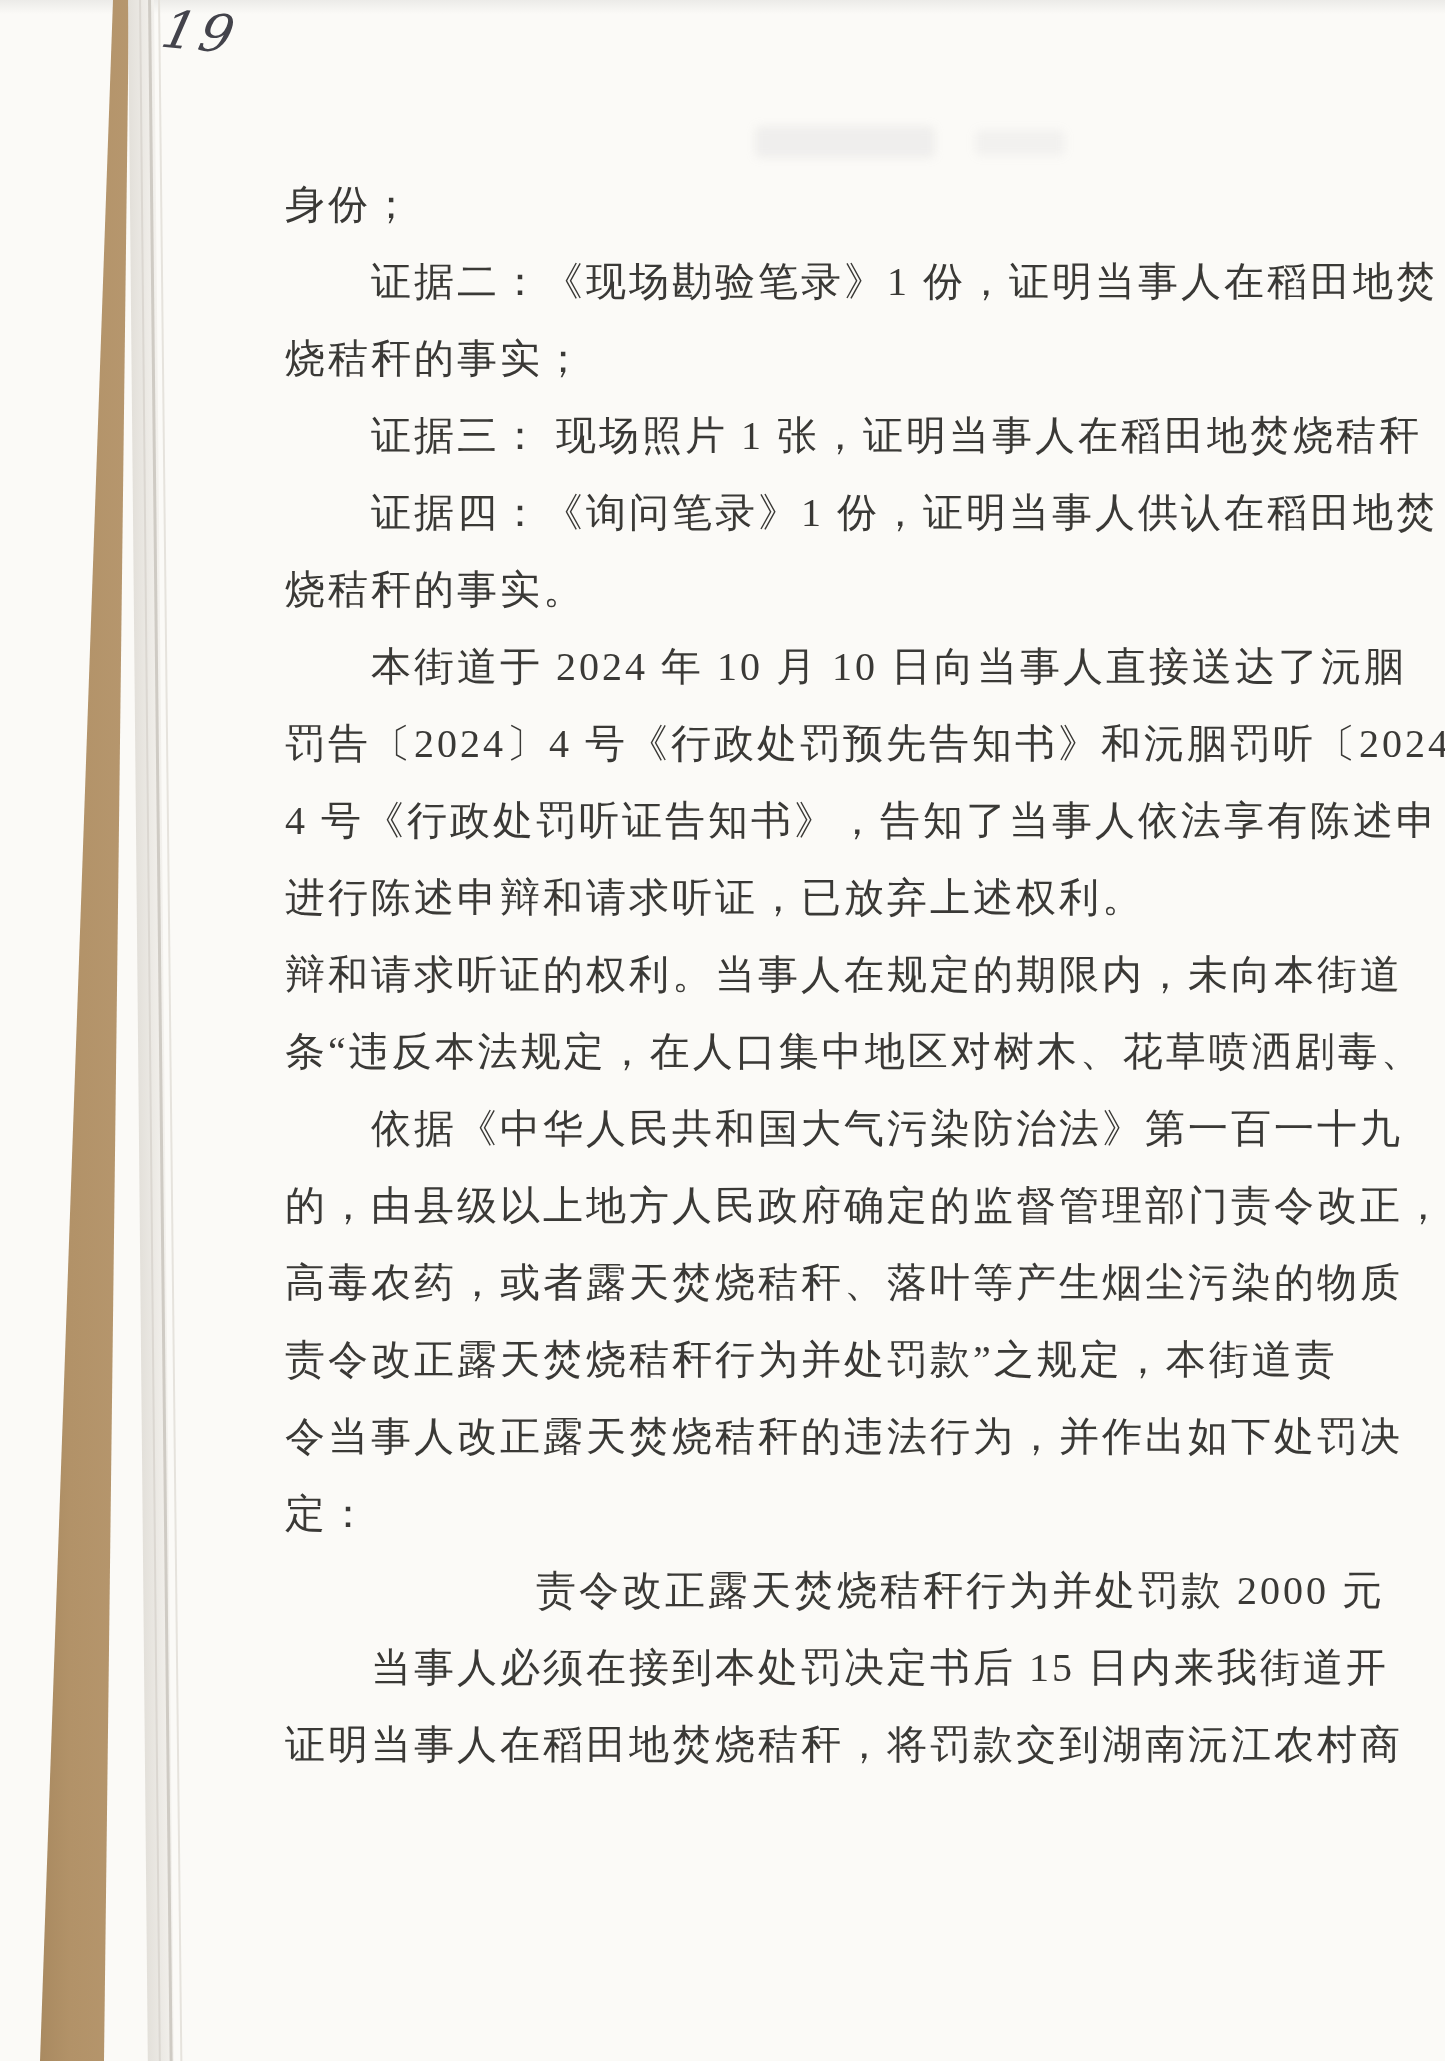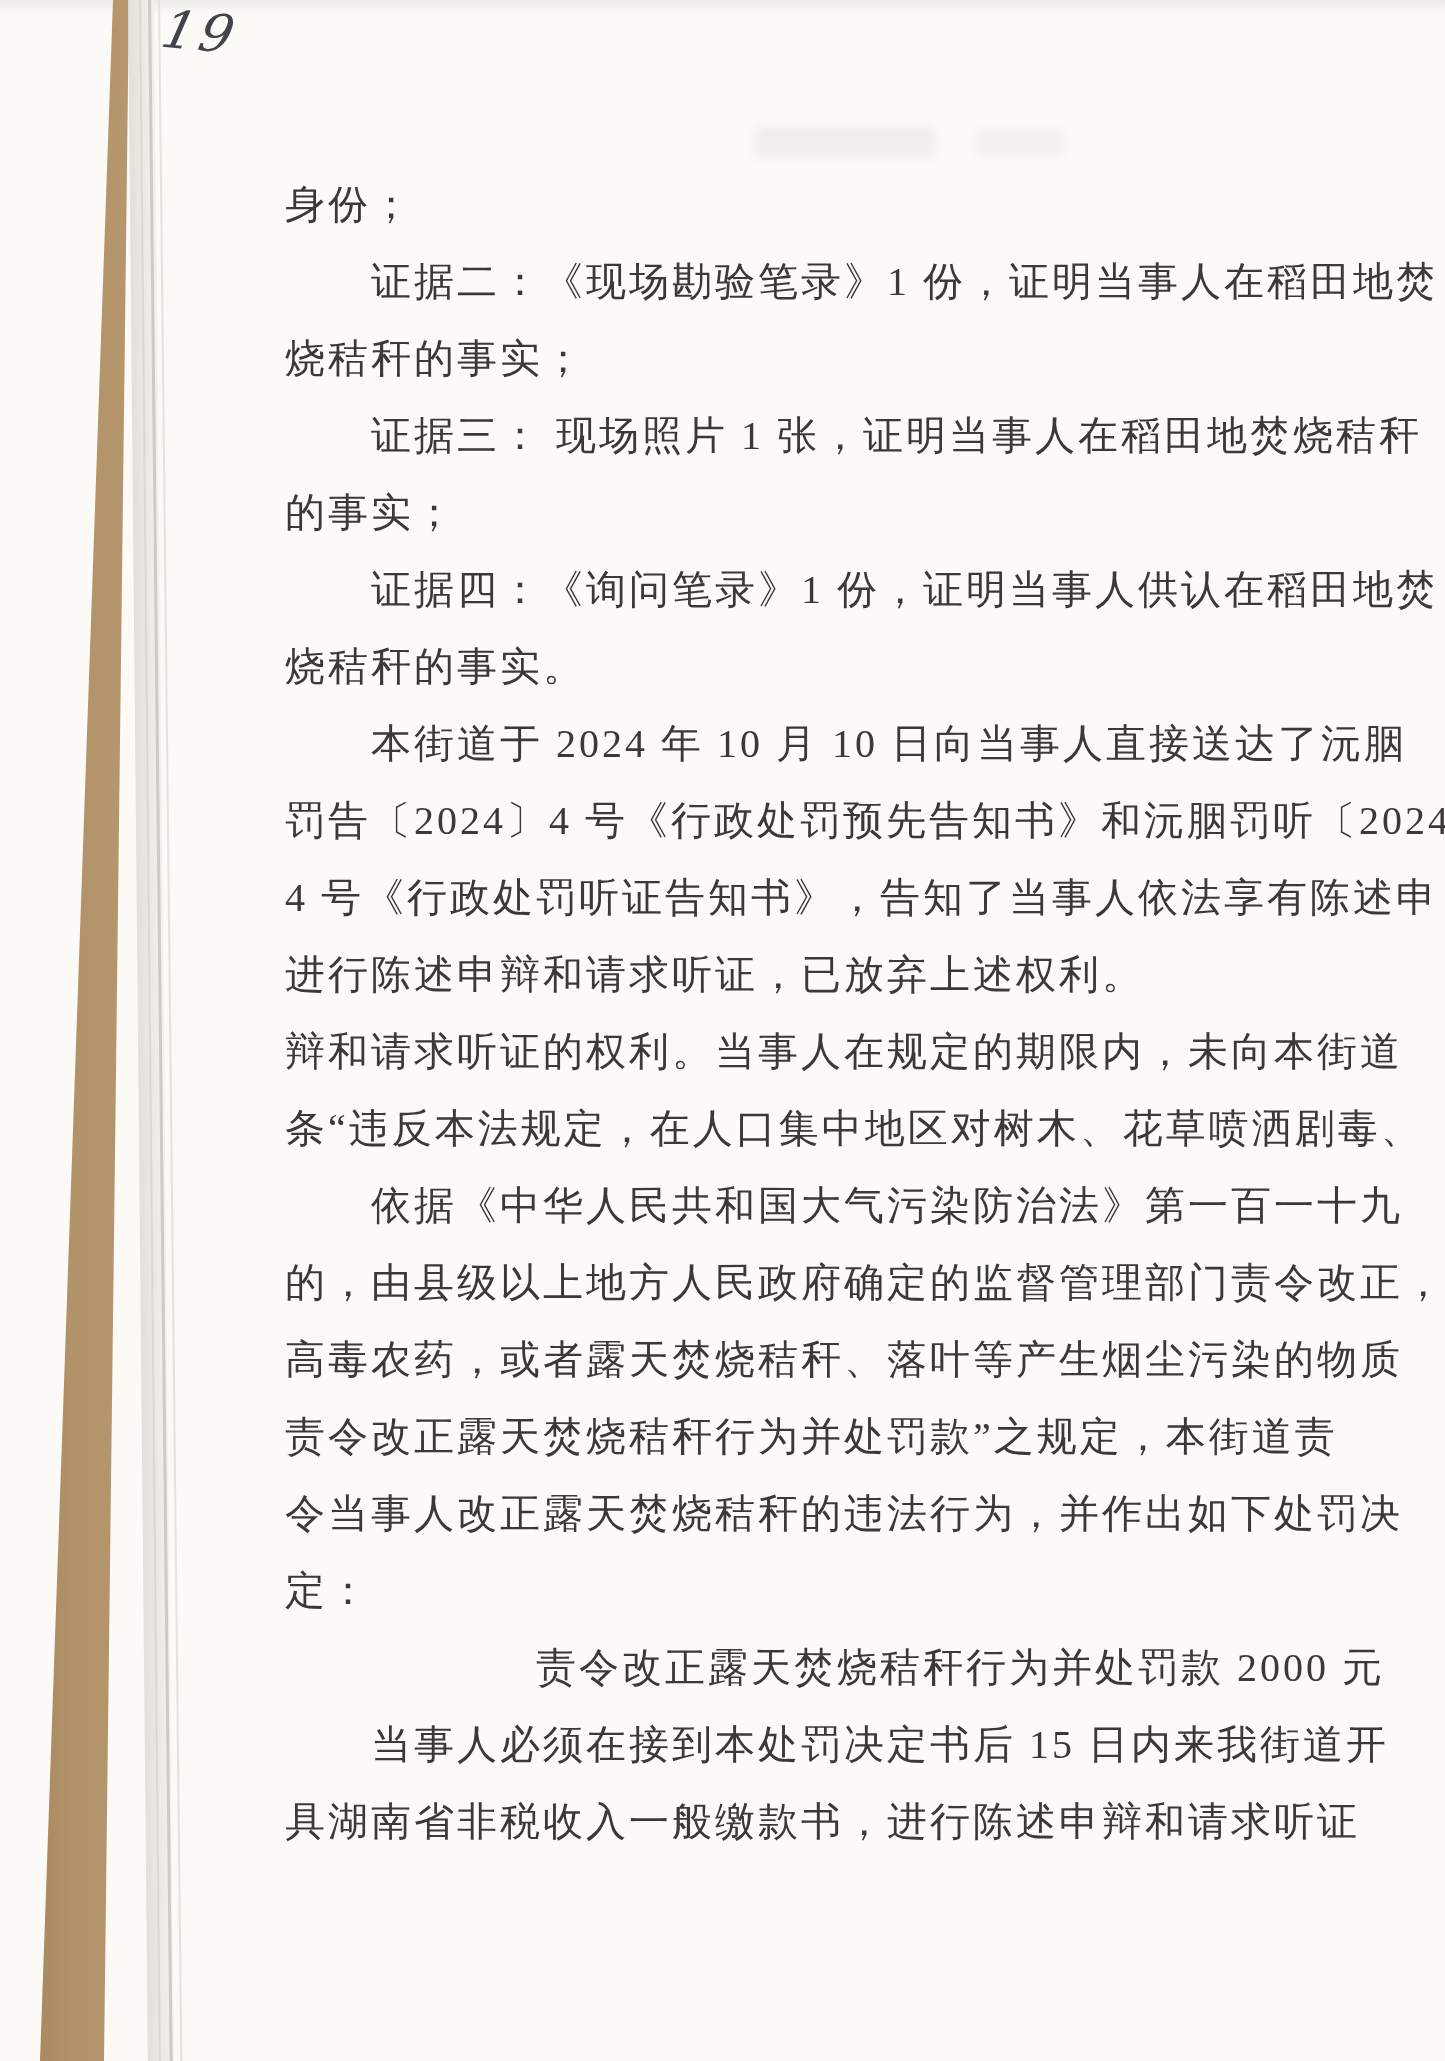--- a/index.html
+++ b/index.html
@@ -107,33 +107,32 @@
   <div class="handwritten-page-number">19</div>
 
   <div class="smudge-1"></div>
   <div class="smudge-2"></div>
 
   <div class="text-block">
     <div class="line">身份；</div>
     <div class="line ind">证据二：《现场勘验笔录》1 份，证明当事人在稻田地焚</div>
     <div class="line">烧秸秆的事实；</div>
     <div class="line ind">证据三： 现场照片 1 张，证明当事人在稻田地焚烧秸秆</div>
-    <div class="line">的事实；</div>
     <div class="line ind">证据四：《询问笔录》1 份，证明当事人供认在稻田地焚</div>
     <div class="line">烧秸秆的事实。</div>
     <div class="line ind">本街道于 2024 年 10 月 10 日向当事人直接送达了沅胭</div>
     <div class="line">罚告〔2024〕4 号《行政处罚预先告知书》和沅胭罚听〔2024〕</div>
     <div class="line">4 号《行政处罚听证告知书》，告知了当事人依法享有陈述申</div>
     <div class="line">进行陈述申辩和请求听证，已放弃上述权利。</div>
     <div class="line">辩和请求听证的权利。当事人在规定的期限内，未向本街道</div>
     <div class="line">条“违反本法规定，在人口集中地区对树木、花草喷洒剧毒、</div>
     <div class="line ind">依据《中华人民共和国大气污染防治法》第一百一十九</div>
     <div class="line">的，由县级以上地方人民政府确定的监督管理部门责令改正，</div>
     <div class="line">高毒农药，或者露天焚烧秸秆、落叶等产生烟尘污染的物质</div>
     <div class="line">责令改正露天焚烧秸秆行为并处罚款”之规定，本街道责</div>
     <div class="line">令当事人改正露天焚烧秸秆的违法行为，并作出如下处罚决</div>
     <div class="line">定：</div>
     <div class="line ind">责令改正露天焚烧秸秆行为并处罚款 2000 元</div>
     <div class="line ind">当事人必须在接到本处罚决定书后 15 日内来我街道开</div>
-    <div class="line">具湖南省非税收入一般缴款书，进行陈述申辩和请求听证</div>
+    <div class="line">证明当事人在稻田地焚烧秸秆，将罚款交到湖南沅江农村商</div>
   </div>
 
 </div>
 
 </body></html>

